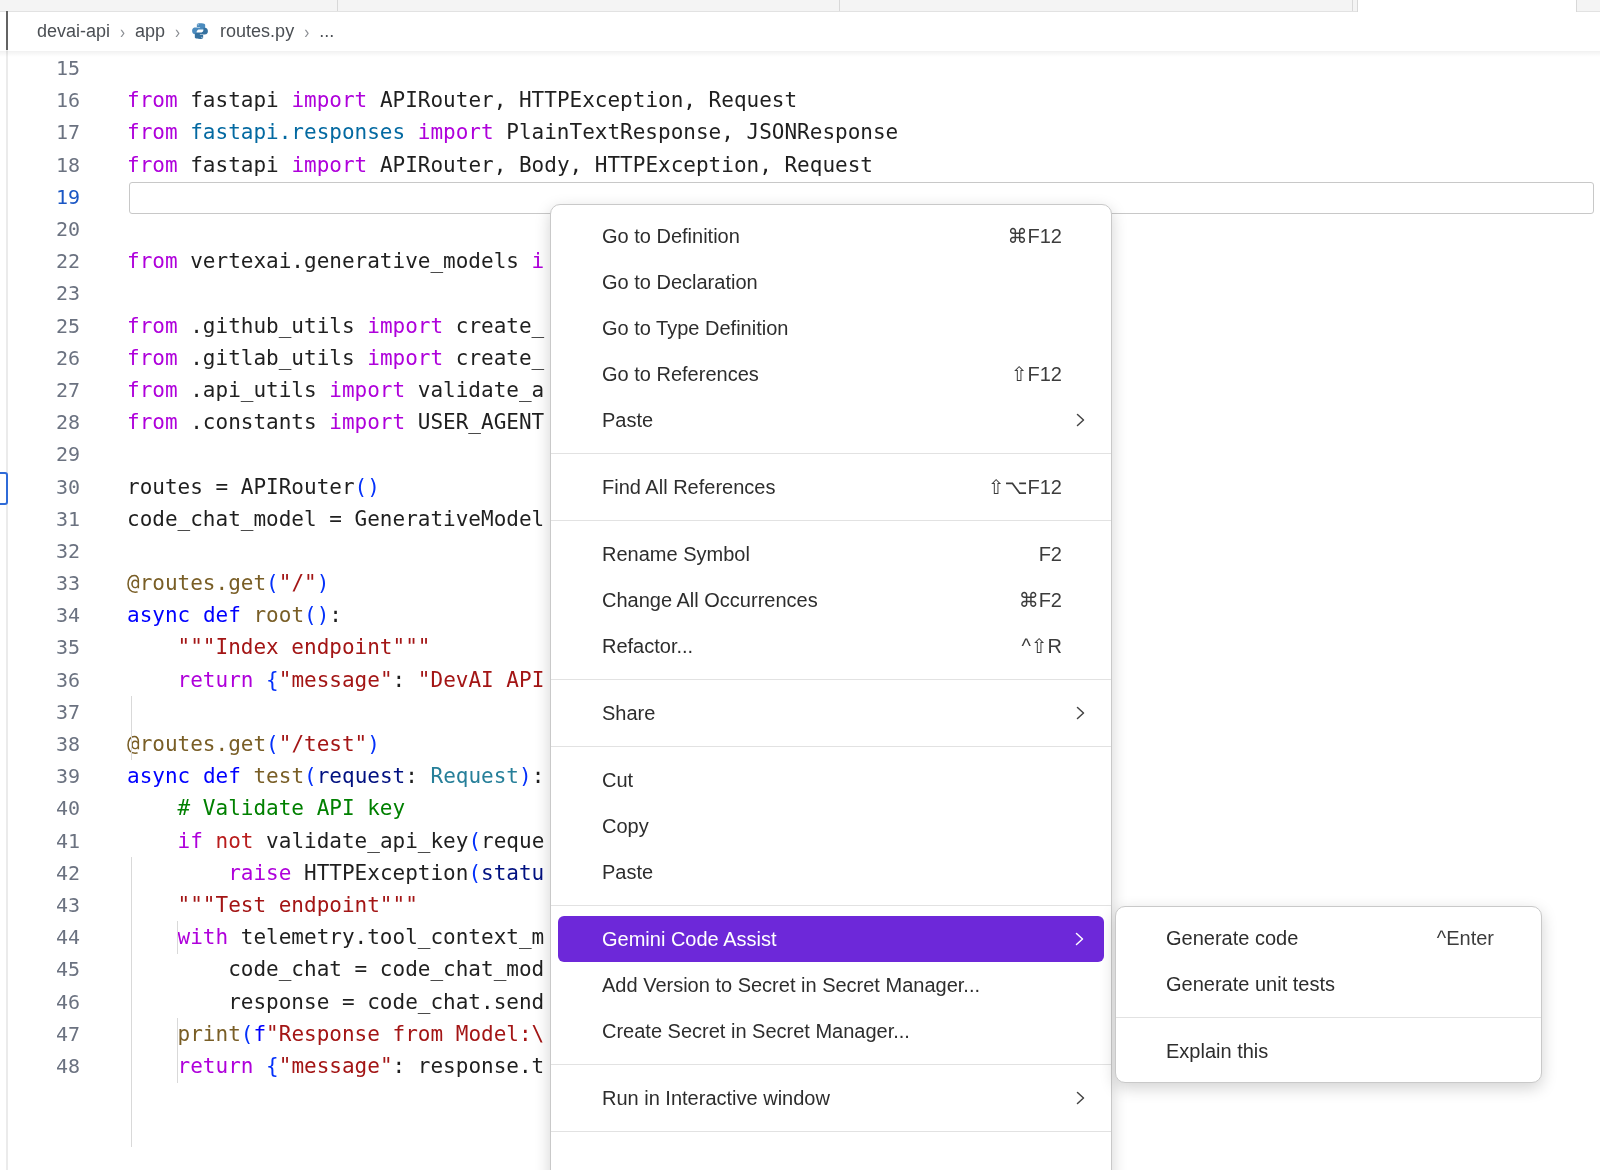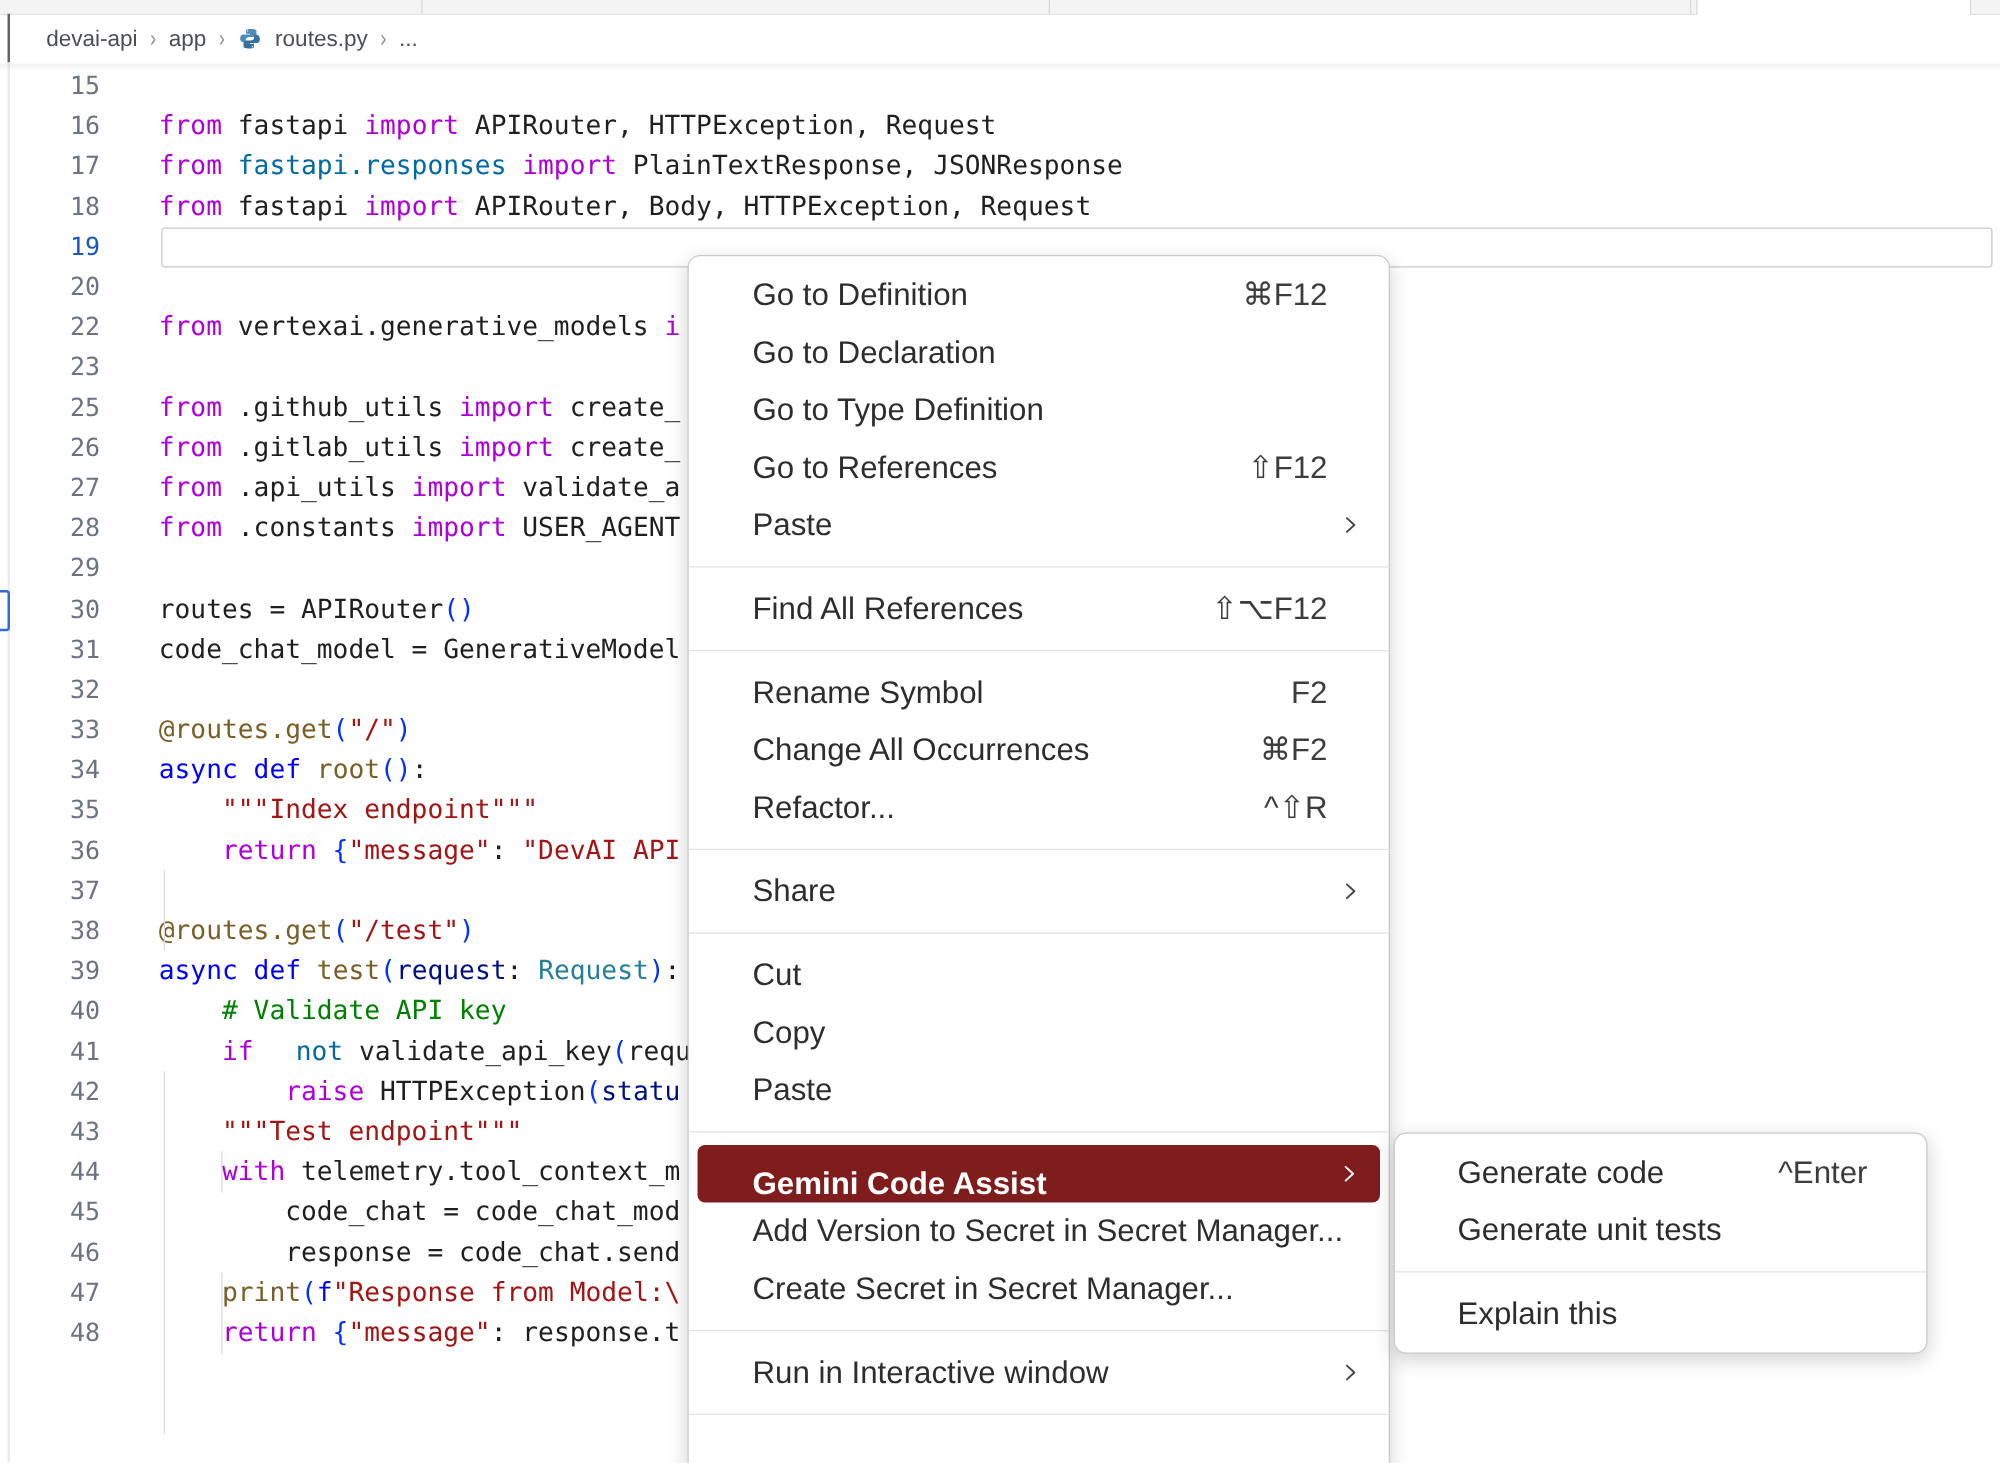--- a/index.html
+++ b/index.html
@@ -27,25 +27,25 @@
   .ln{flex:none;width:80px;text-align:right;font-family:"DejaVu Sans Mono",monospace;font-size:20px;color:#6b7280;}
   .ln.active{color:#1a56c4;}
   .code{margin-left:47px;font-family:"DejaVu Sans Mono",monospace;font-size:21px;white-space:pre;color:#1f1f1f;letter-spacing:0;}
   .cur-line{position:absolute;left:129px;right:6px;top:129.5px;height:30px;border:1px solid #c8c8c8;border-radius:3px;}
   .guide{position:absolute;width:1px;background:#d9d9d9;}
   .gutter-badge{position:absolute;left:-4px;top:420px;width:12px;height:33px;background:#fff;border:2px solid #2f6bd8;border-radius:3px;box-sizing:border-box;}
   
   .menu{position:absolute;background:#fff;border:1px solid #c9c9c9;border-radius:10px;box-shadow:0 5px 16px rgba(0,0,0,0.18);padding:8px 0;box-sizing:border-box;z-index:10;overflow:hidden;}
   .menu.main{left:550px;top:204px;width:562px;height:985px;}
   .menu.sub{left:1115px;top:906px;width:427px;z-index:11;}
-  .mi{height:46px;display:flex;align-items:center;position:relative;padding:0 49px 0 51px;font-size:25px;color:#2d2d2d;cursor:default;}
+  .mi{height:46px;display:flex;align-items:center;position:relative;padding:0 49px 0 51px;font-size:20px;color:#2d2d2d;cursor:default;}
   .mi .lbl{flex:1;white-space:nowrap;}
   .mi .sc{margin-left:auto;color:#3c3c3c;white-space:nowrap;}
   .mi .chev{position:absolute;right:26px;top:50%;transform:translateY(-50%);display:flex;color:#444;}
-  .mi.hl{background:#7f1d1d;color:#ffffff;margin:0 7px;padding-left:44px;padding-right:55px;border-radius:6px;font-weight:bold;align-items:flex-end;}
+  .mi.hl{background:#6d28d9;color:#ffffff;margin:0 7px;padding-left:44px;padding-right:55px;border-radius:6px;font-weight:normal;}
   .mi.hl .chev{color:#fff;right:20px;}
   .menu.sub .mi{padding-left:50px;padding-right:47px;}
   .msep{height:1px;background:#e2e2e2;margin:10px 0;}
 </style>
 </head>
 <body>
 
 <div class="tabstrip">
   <div class="tab-div" style="left:337px"></div>
   <div class="tab-div" style="left:839px"></div>
@@ -172,21 +172,21 @@
       <div class="row">
         <span class="ln">39</span>
         <span class="code"><span style="color: rgb(0, 0, 255);">async</span><span style="color: rgb(31, 31, 31);"> </span><span style="color: rgb(0, 0, 255);">def</span><span style="color: rgb(31, 31, 31);"> </span><span style="color: rgb(121, 94, 38);">test</span><span style="color: rgb(4, 49, 250);">(</span><span style="color: rgb(0, 16, 128);">request</span><span style="color: rgb(31, 31, 31);">: </span><span style="color: rgb(38, 127, 153);">Request</span><span style="color: rgb(4, 49, 250);">)</span><span style="color: rgb(31, 31, 31);">:</span></span>
       </div>
       <div class="row">
         <span class="ln">40</span>
         <span class="code"><span style="color: rgb(31, 31, 31);">    </span><span style="color: rgb(0, 128, 0);"># Validate API key</span></span>
       </div>
       <div class="row">
         <span class="ln">41</span>
-        <span class="code"><span style="color: rgb(31, 31, 31);">    </span><span style="color: rgb(175, 0, 219);">if</span><span style="color: rgb(31, 31, 31);"> </span><span style="color: #0369a1; margin-left: 21px;">not</span><span style="color: rgb(31, 31, 31);"> validate_api_key</span><span style="color: rgb(4, 49, 250);">(</span><span style="color: rgb(31, 31, 31);">reque</span></span>
+        <span class="code"><span style="color: rgb(31, 31, 31);">    </span><span style="color: rgb(175, 0, 219);">if</span><span style="color: rgb(31, 31, 31);"> </span><span style="color: #b91c1c;">not</span><span style="color: rgb(31, 31, 31);"> validate_api_key</span><span style="color: rgb(4, 49, 250);">(</span><span style="color: rgb(31, 31, 31);">reque</span></span>
       </div>
       <div class="row">
         <span class="ln">42</span>
         <span class="code"><span style="color: rgb(31, 31, 31);">        </span><span style="color: rgb(175, 0, 219);">raise</span><span style="color: rgb(31, 31, 31);"> HTTPException</span><span style="color: rgb(4, 49, 250);">(</span><span style="color: rgb(0, 16, 128);">statu</span></span>
       </div>
       <div class="row">
         <span class="ln">43</span>
         <span class="code"><span style="color: rgb(31, 31, 31);">    </span><span style="color: rgb(163, 21, 21);">"""Test endpoint"""</span></span>
       </div>
       <div class="row">

